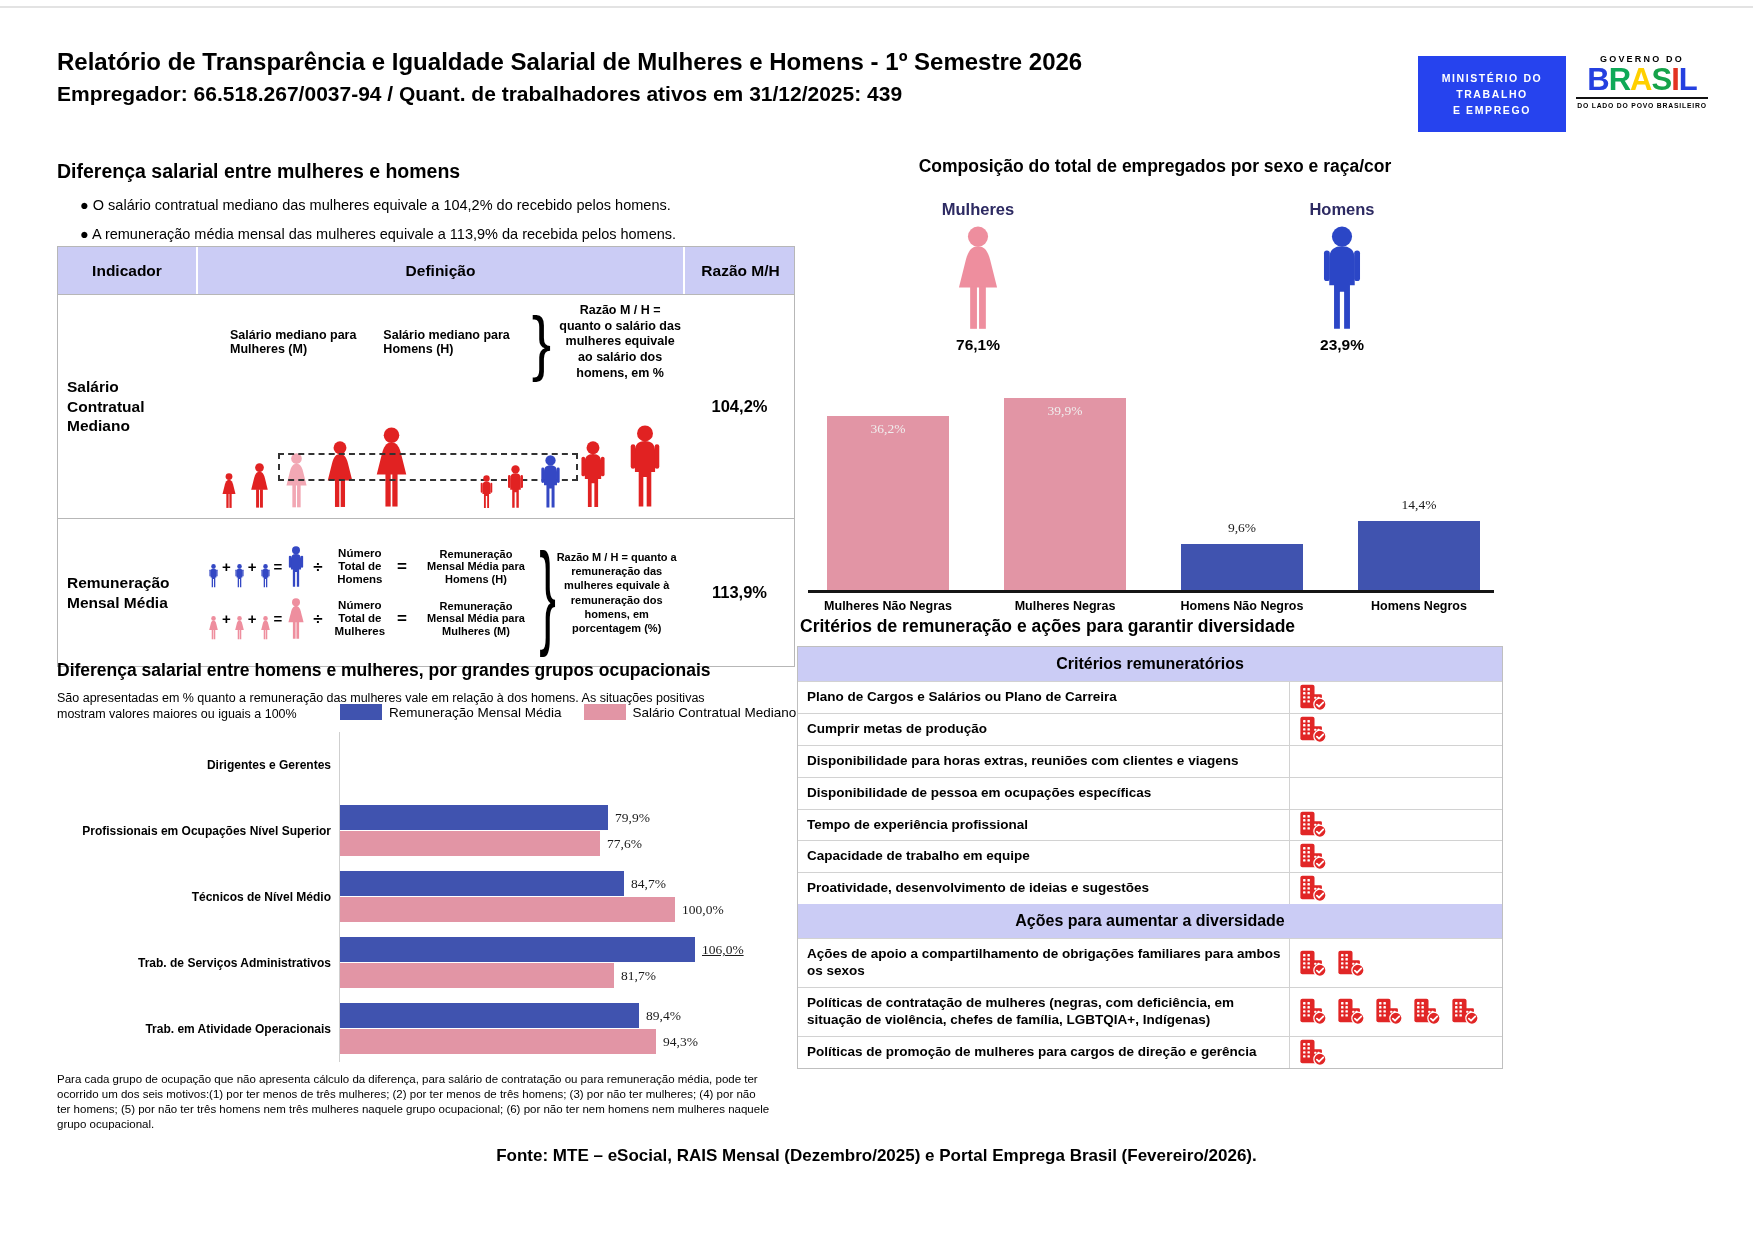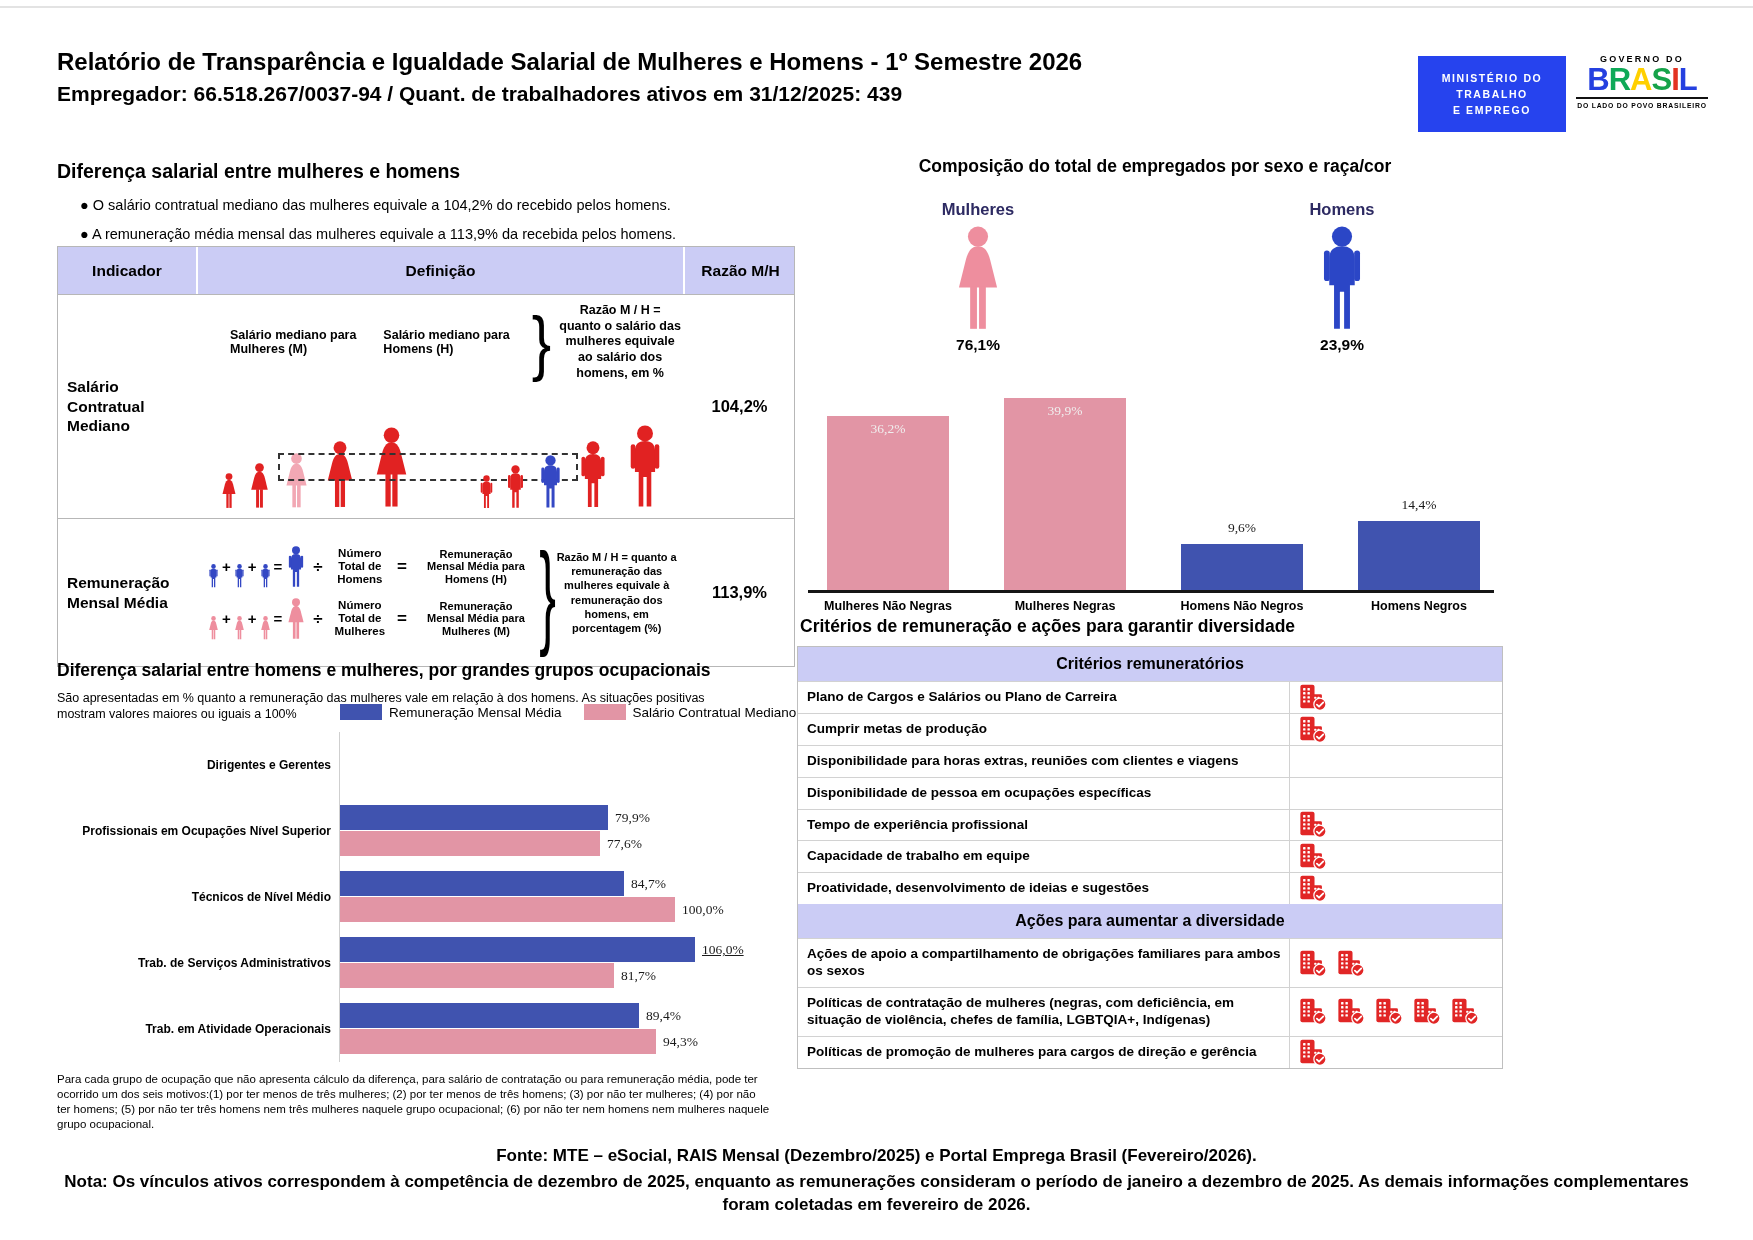--- a/index.html
+++ b/index.html
@@ -675,15 +675,14 @@
               <circle cx="34" cy="30" r="9" fill="#E12626" stroke="#fff" stroke-width="1.8"></circle>
               <path d="M29.5 30.5 l3.2 3.2 l6.3 -6.5" stroke="#fff" stroke-width="2.6" fill="none" stroke-linecap="round" stroke-linejoin="round"></path>
             </svg>
           </div>
         </div>
       </div>
   </div>
 
   <div class="abs" id="footer">
     <div id="footer-fonte">Fonte: MTE – eSocial, RAIS Mensal (Dezembro/2025) e Portal Emprega Brasil (Fevereiro/2026).</div>
-    <div id="footer-nota">Nota: Os vínculos ativos correspondem à competência de dezembro de 2025, enquanto as remunerações consideram o período de janeiro a dezembro de 2025. As demais informações complementares foram coletadas em fevereiro de 2026.</div>
   </div>
 </div>
 
 </body></html>

